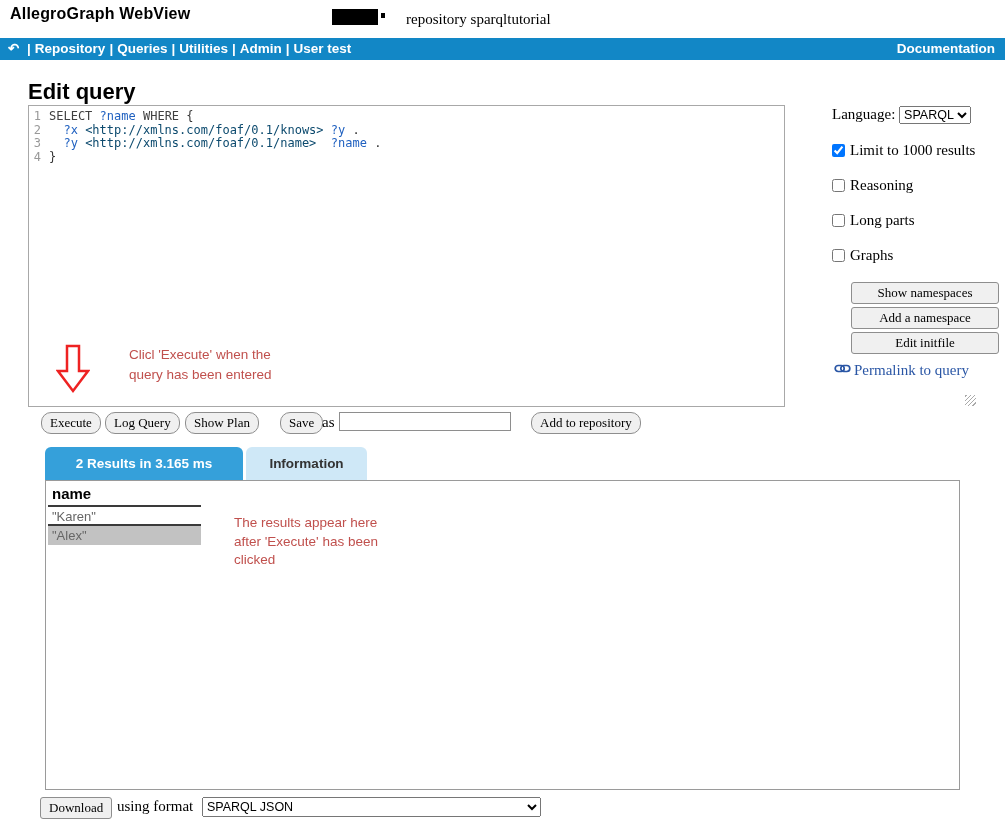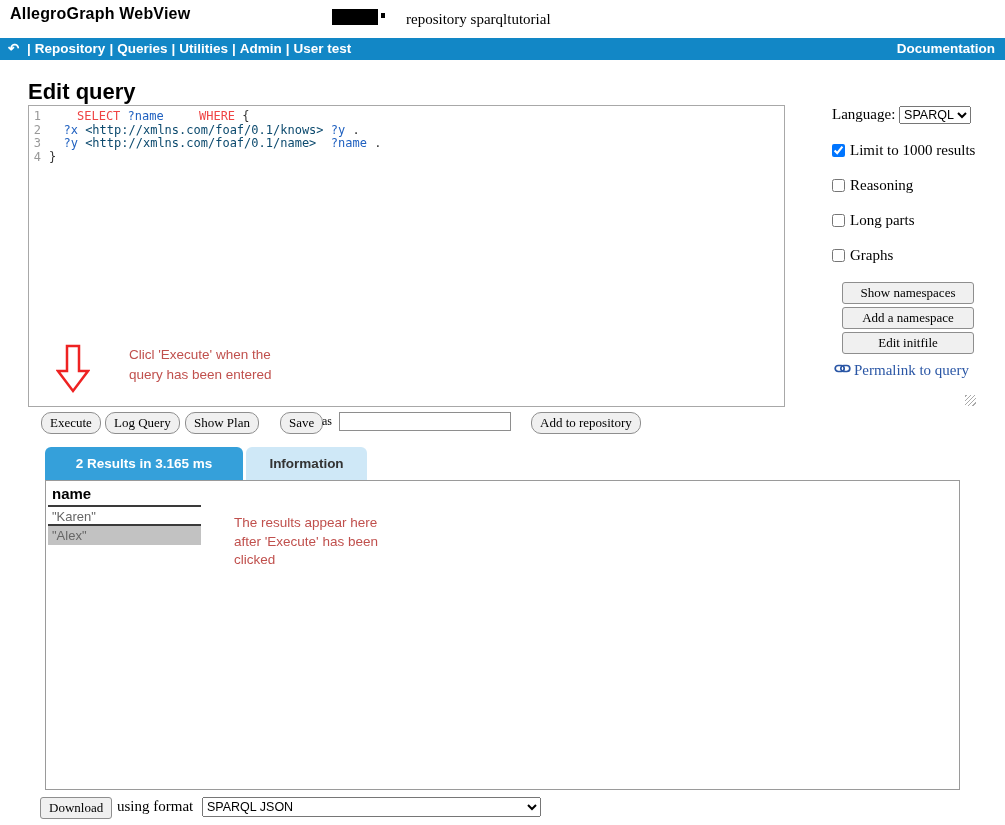--- a/index.html
+++ b/index.html
@@ -26,21 +26,21 @@
 
   .page-title { position:absolute; left:28px; top:79px; font-family:"Liberation Sans",sans-serif;
                 font-size:22px; font-weight:bold; }
 
   
   .editor { position:absolute; left:28px; top:105px; width:757px; height:302px;
             border:1px solid #a8a8a8; background:#fff; display:flex;
             font-family:"DejaVu Sans Mono",monospace; font-size:12px; line-height:13.5px; cursor:text; }
   .gutter { width:16px; padding:4px 4px 0 0; text-align:right; color:#999; }
   .code-area { flex:1; padding:4px 0 0 4px; white-space:pre; overflow:hidden; }
-  .tok-kw { color:#ef4444;margin-left:28px; }
+  .tok-kw { color:#404040; }
   .tok-v  { color:#2061c0; }
   .tok-u  { color:#0c4a6e; }
   .tok-p  { color:#333; }
   .resize-handle { position:absolute; right:29px; top:395px; width:11px; height:11px;
                    background:repeating-linear-gradient(-45deg,#fff 0 2px,#aaa 2px 3px); }
 
   
   .red-note { position:absolute; color:#c0504d; font-family:"Liberation Sans",sans-serif;
               font-size:13.5px; line-height:20px; }
   .editor-note { left:129px; top:345px; }
@@ -50,34 +50,34 @@
   
   .btn { font-family:"Liberation Serif",serif; font-size:13px; background:#f0f0f0;
          border:1px solid #8e8e8e; border-radius:3px; padding:2px 8px; cursor:pointer; color:#000; }
 
   
   .tb-abs { position:absolute; top:412px;border-radius:10px; }
   .b-execute { left:41px; }
   .b-logquery { left:105px; }
   .b-showplan { left:185px; }
   .b-save { left:280px; }
-  .as-label { left:322px; top:414px; font-size:12px; position:absolute; }
+  .as-label { left:322px; top:414px; font-size:15px; position:absolute; }
   .save-input { position:absolute; left:339px; top:412px; width:172px; height:19px;
                 border:1px solid #8e8e8e; font-size:13px; padding:1px 3px;
                 font-family:"Liberation Sans",sans-serif; }
   .b-addrepo { left:531px; }
 
   
   .side-panel { position:absolute; left:832px; top:106px; width:205px; font-size:15px; }
   .lang-row { margin-bottom:4px; }
   .lang-row select { font-family:"Liberation Sans",sans-serif; font-size:12.5px; }
   .cb-row { display:block; margin:18px 0; cursor:pointer; }
   .cb-row input { margin:0 5px 0 0; vertical-align:-2px; cursor:pointer; }
   .side-btns { margin:6px 0 4px 6px; }
-  .side-btn { display:block; width:132px; margin:3px 4px; }
+  .side-btn { display:block; width:148px; margin:3px 13px; }
   .permalink { margin:7px 0 0 2px; color:#2a56a5; display:flex; align-items:center; gap:3px;
                cursor:pointer; }
   .permalink-text { text-decoration:none; }
 
   
   .tab { position:absolute; top:447px; height:33px; border-radius:6px 6px 0 0; text-align:center;
          line-height:33px; font-family:"Liberation Sans",sans-serif; font-weight:bold;
          font-size:13.5px; cursor:pointer; }
   .tab-active { left:45px; width:198px; background:#35a0da; color:#fff; }
   .tab-inactive { left:246px; width:121px; background:#cfe8f7; color:#333; }

